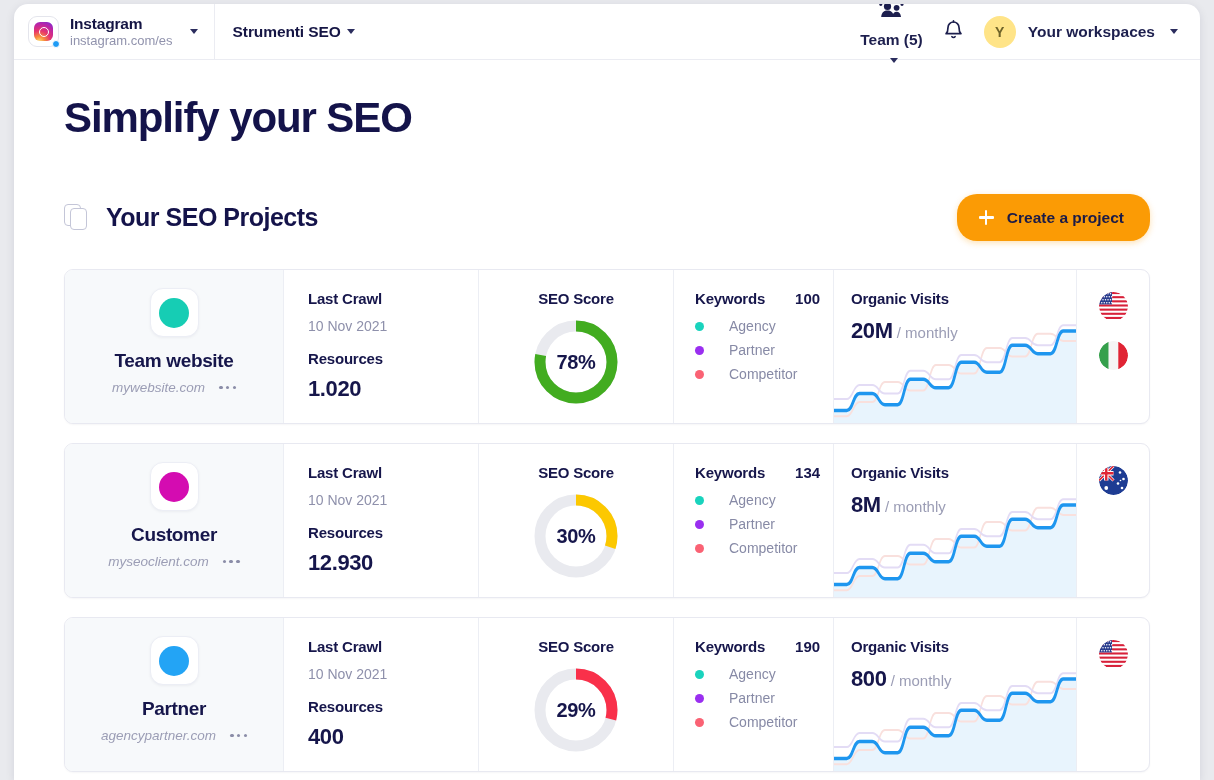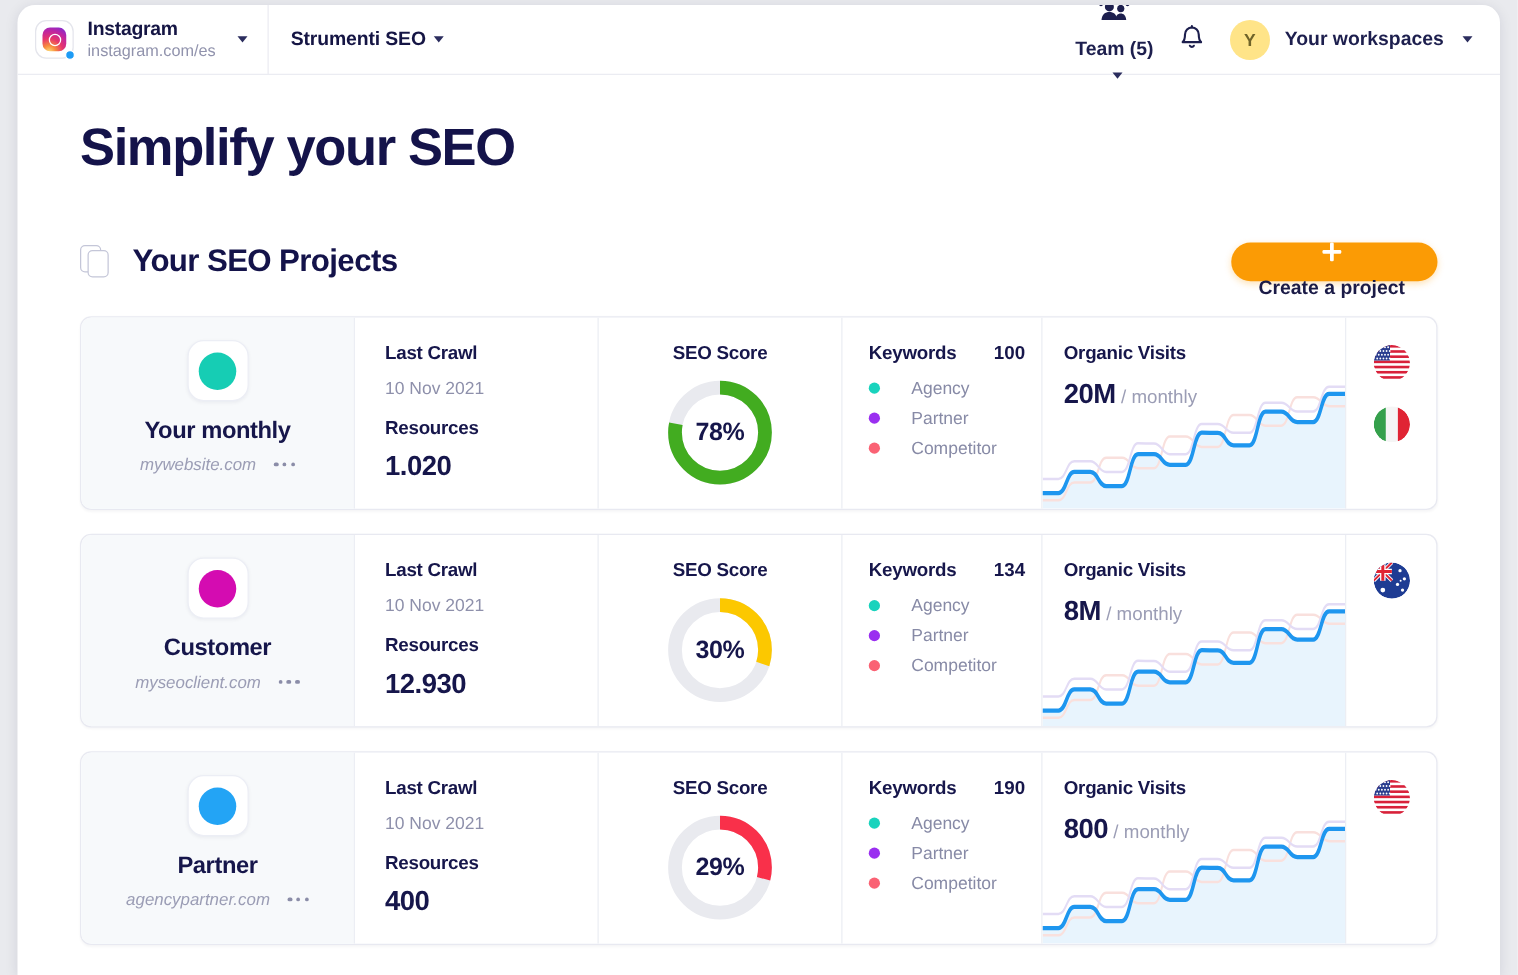--- a/index.html
+++ b/index.html
@@ -109,27 +109,26 @@
   }
   .stack-icon i.back  { left: 0;  top: 0;   width: 17px; height: 22px; }
   .stack-icon i.front { left: 6px; top: 4px; width: 17px; height: 22px; }
   .section-title {
     font-size: 25px; font-weight: bold; color: #14134a;
     letter-spacing: -.5px; margin-left: 16px;
   }
   .create-btn {
     margin-left: auto;
     display: flex; align-items: center; gap: 13px;
-    height: 31px; padding: 0 26px 0 22px;
+    height: 47px; padding: 0 26px 0 22px;
     background: #fb9b05; border: none; border-radius: 20px;
     font-family: inherit;
     font-size: 15.5px; font-weight: bold; color: #1b1b47;
     cursor: pointer;
     box-shadow: 0 2px 6px rgba(251,155,5,.30);
-    flex-direction: column;
   }
   .plus {
     position: relative; width: 15px; height: 15px; flex: 0 0 auto;
   }
   .plus::before, .plus::after {
     content: ""; position: absolute; background: #fff; border-radius: 1px;
   }
   .plus::before { left: 0; top: 6px; width: 15px; height: 2.6px; }
   .plus::after  { top: 0; left: 6px; height: 15px; width: 2.6px; }
 
@@ -292,21 +291,21 @@
       </button>
     </div>
 
     <div class="cards" id="cards">
   <div class="card">
 
     <div class="col col-site">
       <div class="site-tile">
         <span class="site-bubble" style="background: rgb(22, 205, 180);"></span>
       </div>
-      <div class="proj-name">Your monthly</div>
+      <div class="proj-name">Team website</div>
       <div class="proj-url-row">
         <span class="proj-url">mywebsite.com</span>
         <span class="dots">
                 <span></span>
                 <span></span>
                 <span></span>
               </span>
       </div>
     </div>
 

